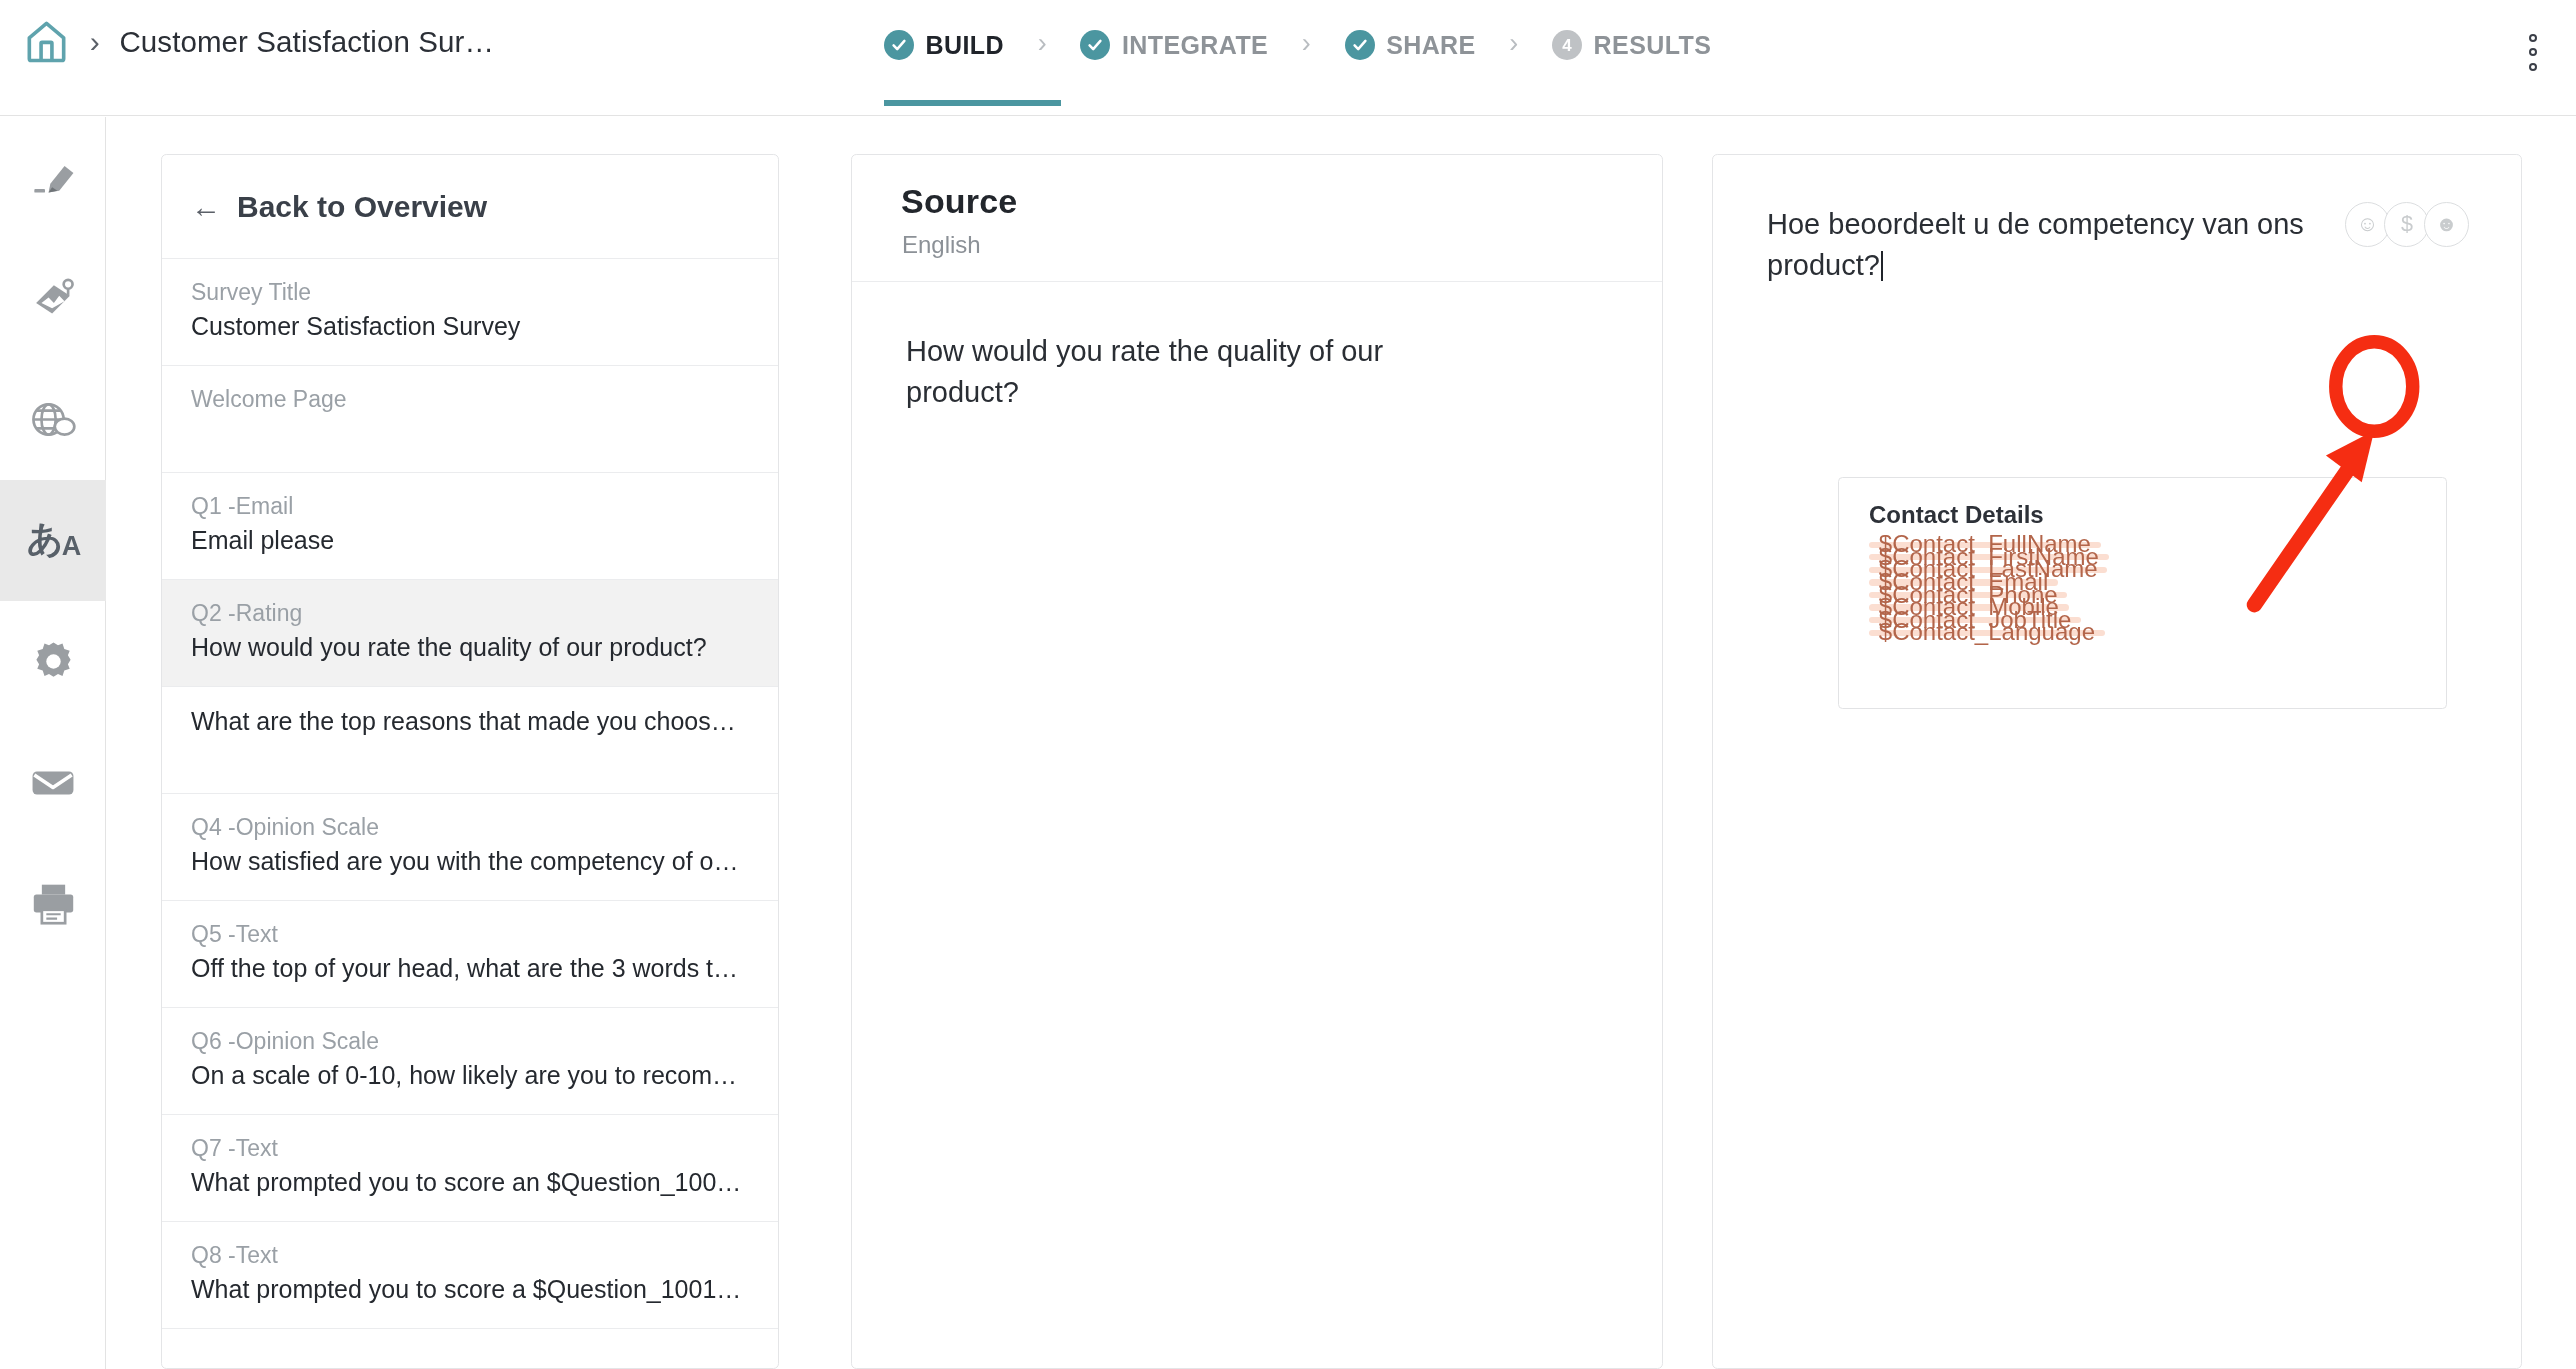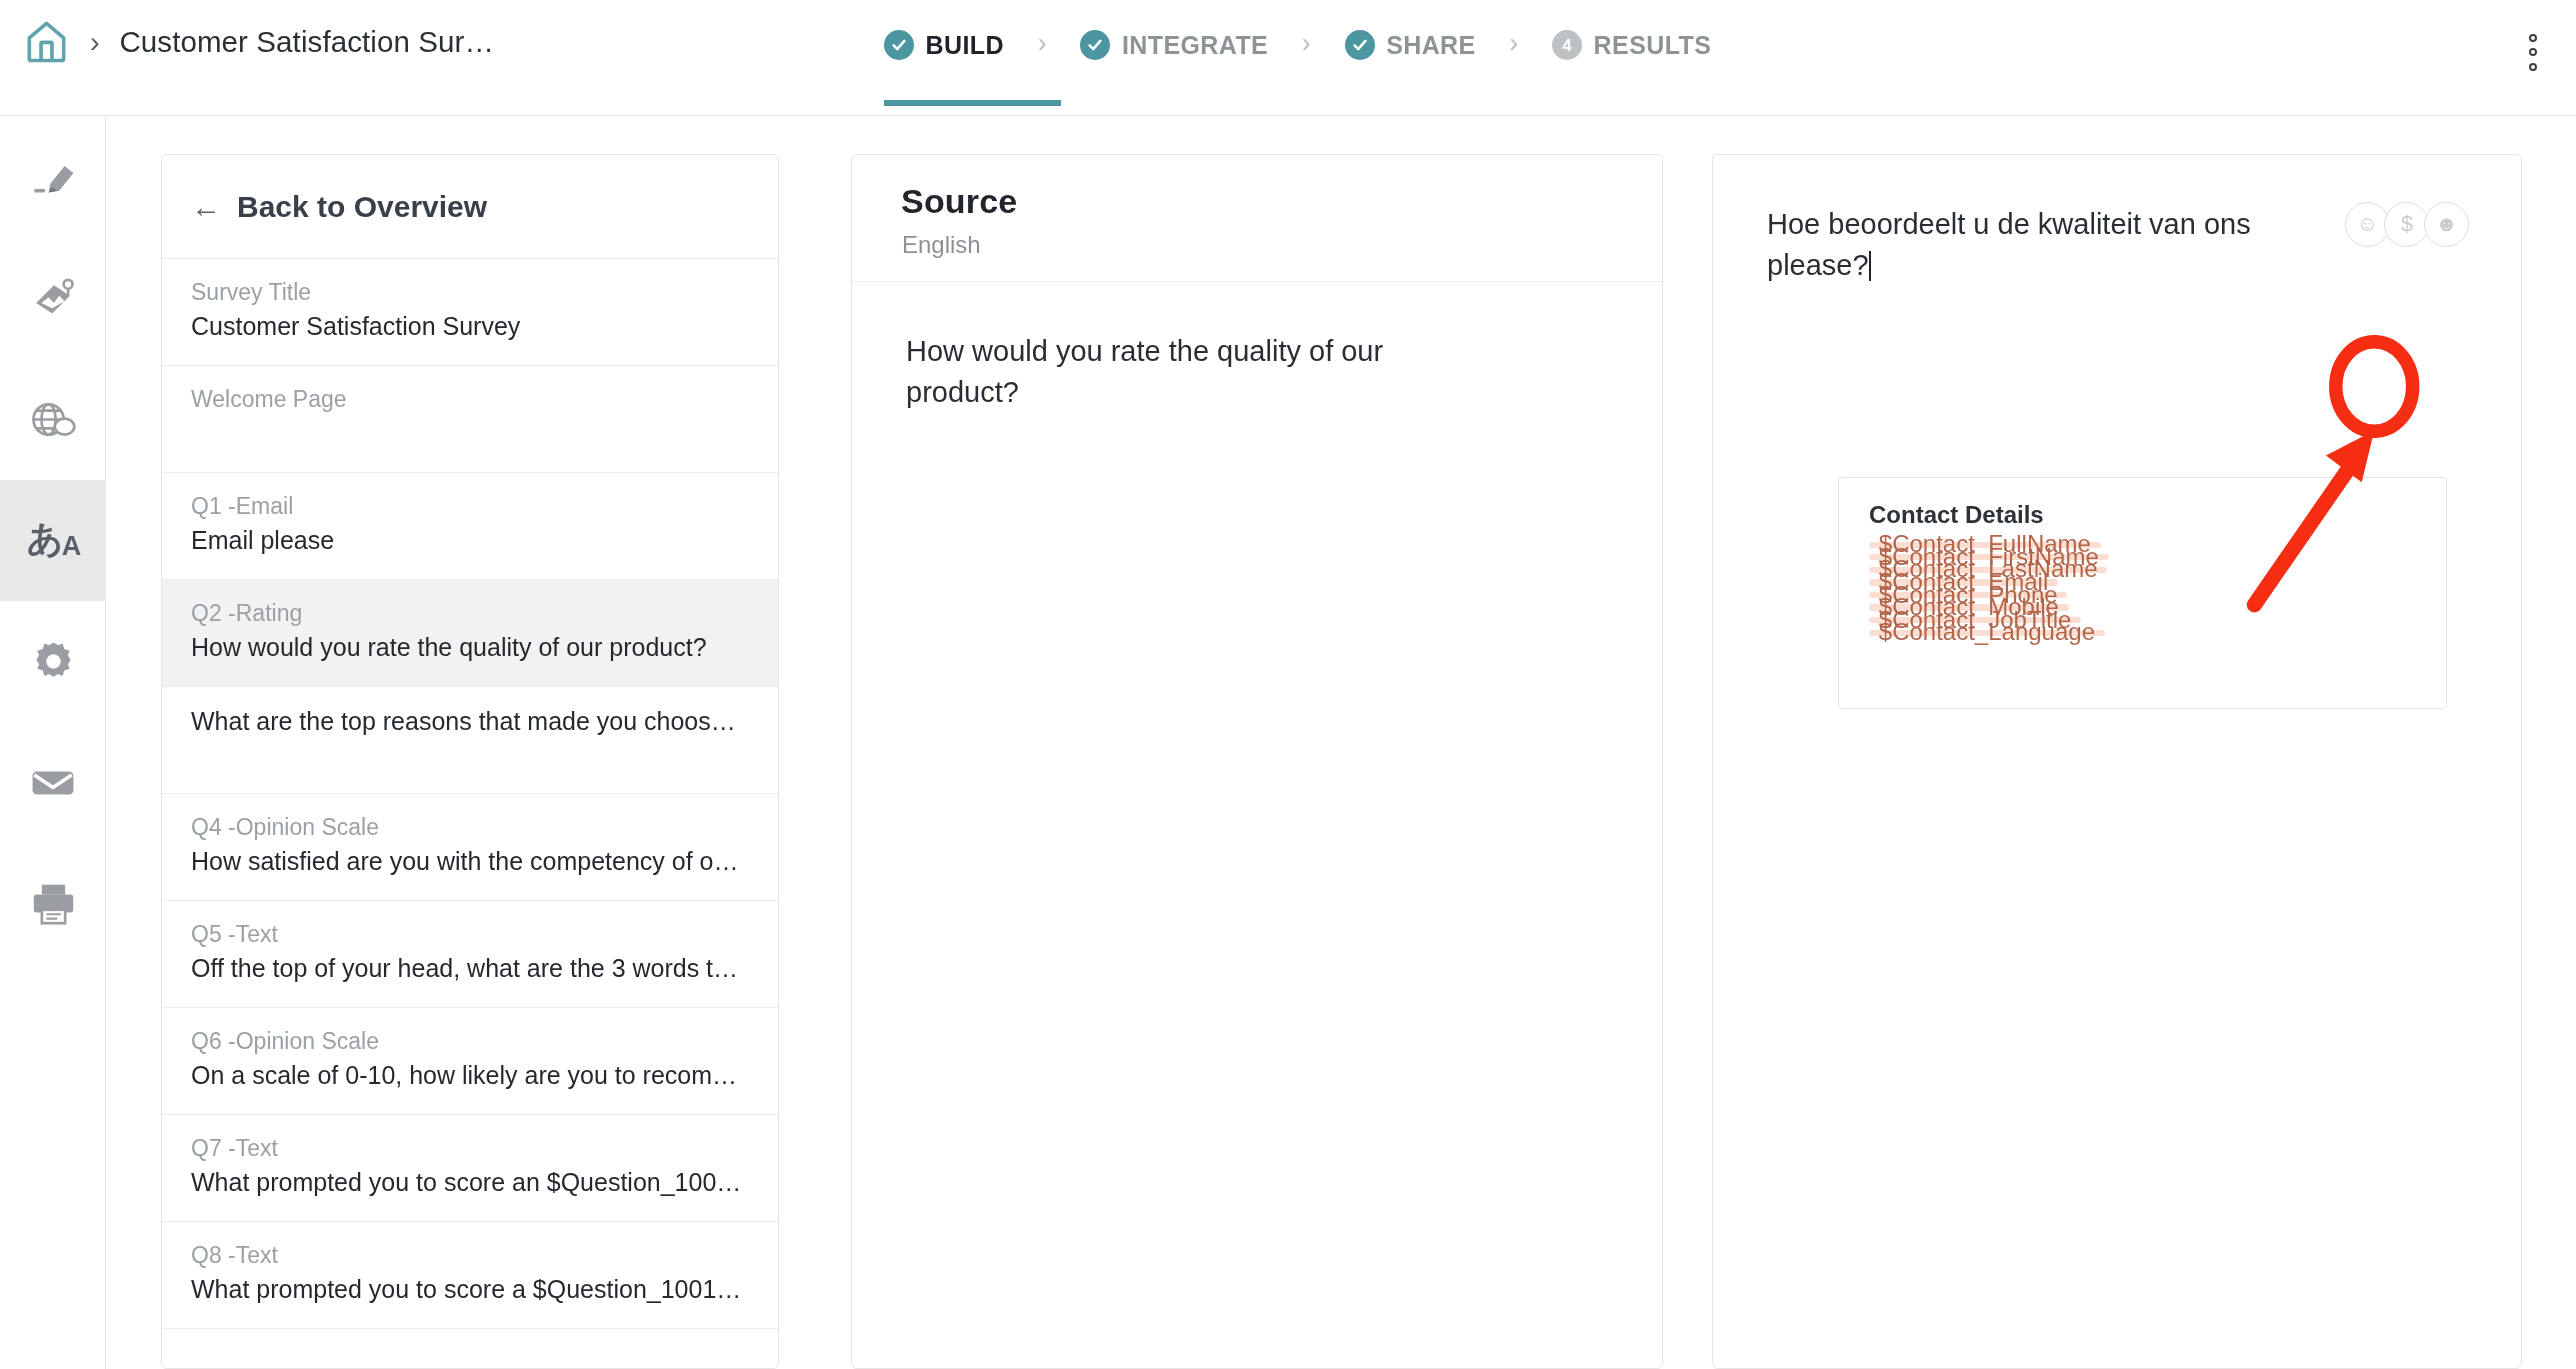--- a/index.html
+++ b/index.html
@@ -403,21 +403,21 @@
     <div class="panel-sub">English</div>
   </div>
   <div class="panel-body">
     <div class="body-text">How would you rate the quality of our product?</div>
   </div>
 </div>
 
 <div class="panel" id="panel-translation">
 
   <div class="panel-body">
-    <div class="body-text"><span>Hoe beoordeelt u de kwaliteit van ons please?</span><span class="caret"></span></div>
+    <div class="body-text"><span>Hoe beoordeelt u de competency van ons product?</span><span class="caret"></span></div>
 
     <div class="tooltrio">
       <div class="toolbtn">
         <span class="glyph">☺</span>
       </div>
       <div class="toolbtn">
         <span class="glyph">$</span>
       </div>
       <div class="toolbtn">
         <span class="glyph">☻</span>

